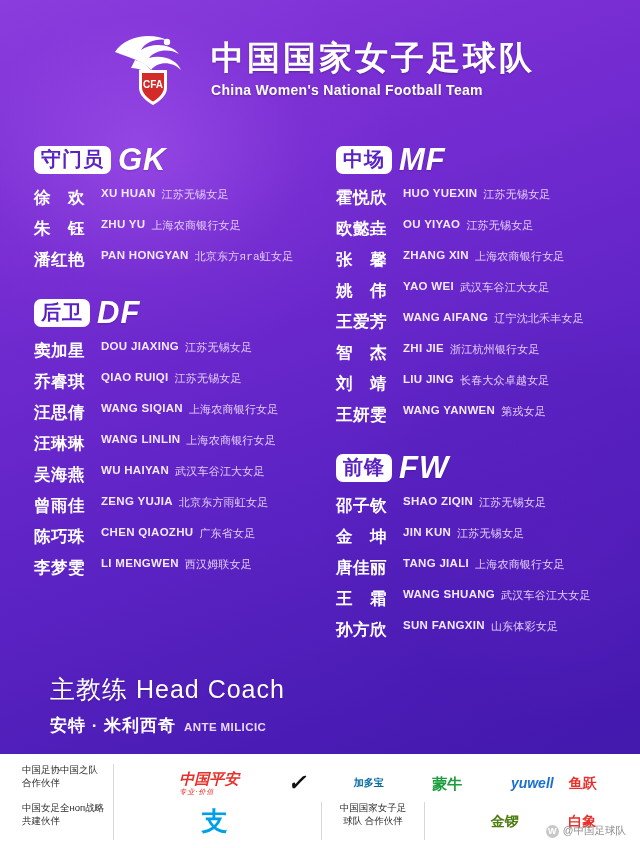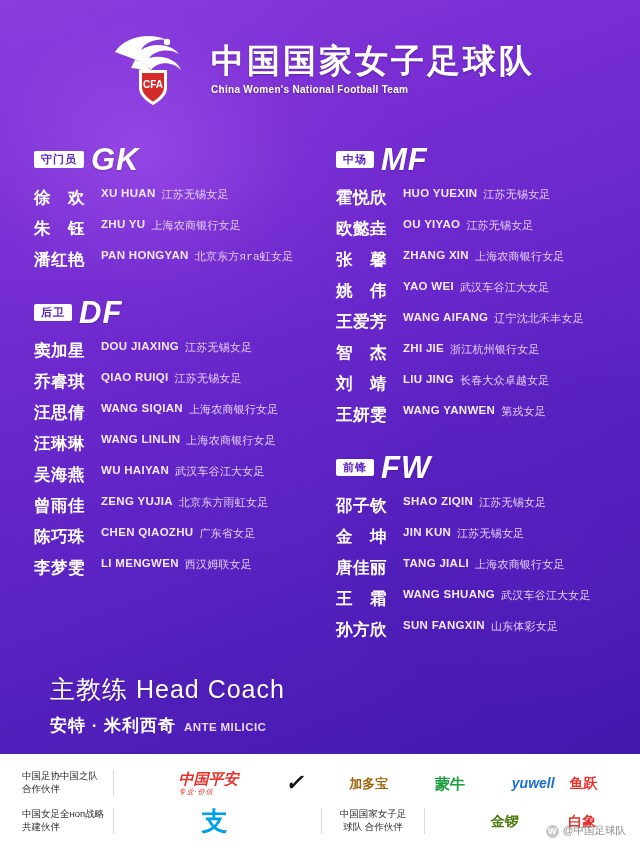--- a/index.html
+++ b/index.html
@@ -50,21 +50,21 @@
   .crest svg { display: block; }
   .title-block { color: #fff; }
   .title-cn {
     font-size: 33px;
     font-weight: bold;
     letter-spacing: 3px;
     line-height: 1.1;
     text-shadow: 0 1px 2px rgba(0,0,0,0.25);
   }
   .title-en {
-    font-size: 10px;
+    font-size: 14px;
     font-weight: bold;
     letter-spacing: 0.3px;
     margin-top: 5px;
     text-shadow: 0 1px 2px rgba(0,0,0,0.25);
   }
 
   
   .columns {
     position: relative;
     z-index: 3;
@@ -79,25 +79,25 @@
 
   .group-head {
     display: flex;
     align-items: center;
     gap: 7px;
     margin-bottom: 12px;
   }
   .pos-cn {
     background: #ffffff;
     color: #5a22c2;
-    font-size: 11px;
+    font-size: 20px;
     font-weight: bold;
     letter-spacing: 1px;
     padding: 2px 7px 3px 7px;
-    border-radius: 2px;
+    border-radius: 7px;
     line-height: 1.15;
   }
   .pos-en {
     color: #ffffff;
     font-size: 31px;
     font-weight: bold;
     font-style: italic;
     letter-spacing: 1px;
     line-height: 1;
     text-shadow: 0 1px 2px rgba(0,0,0,0.2);
@@ -167,21 +167,20 @@
   .sponsors {
     position: absolute;
     left: 0; bottom: 0;
     width: 640px;
     background: #ffffff;
     padding: 10px 22px 8px 22px;
     z-index: 5;
   }
   .sp-row {
     display: flex;
-    align-items: center;
     min-height: 38px;
     gap: 44px;
   }
   .sp-row + .sp-row { border-top: 0; }
   .sp-label {
     color: #2b2b2b;
     font-size: 9.5px;
     line-height: 1.35;
     width: 92px;
     flex: 0 0 auto;
@@ -209,21 +208,21 @@
   }
   .logo {
     font-size: 14px;
     font-weight: bold;
     white-space: nowrap;
     line-height: 1;
   }
   .logo-pingan { color: #e8302a; font-size: 15px; font-style: italic; }
   .logo-pingan small { display: block; font-size: 7px; color: #e8302a; font-weight: normal; letter-spacing: 1px; margin-top: 2px;}
   .logo-nike { color: #111; font-size: 22px; font-style: italic; font-weight: bold; letter-spacing: -1px; }
-  .logo-jiaduobao { color: #a16207; font-size: 13px; }
+  .logo-jiaduobao { color: #0369a1; font-size: 10px; }
   .logo-mengniu { color: #1b9e3e; font-size: 15px; }
   .logo-yuwell { color: #1b6fd0; font-size: 14px; font-style: italic; }
   .logo-yuwell b { color: #e8302a; font-style: normal; margin-left: 15px;}
   .logo-zhi { color: #00a0e9; font-size: 26px; font-weight: bold; line-height: 1; }
   .logo-jinluo { color: #4d7c0f; font-size: 14px; }
   .logo-baixiang { color: #e8302a; font-size: 14px; }
 
   .watermark {
     position: absolute;
     right: 14px; bottom: 10px;

